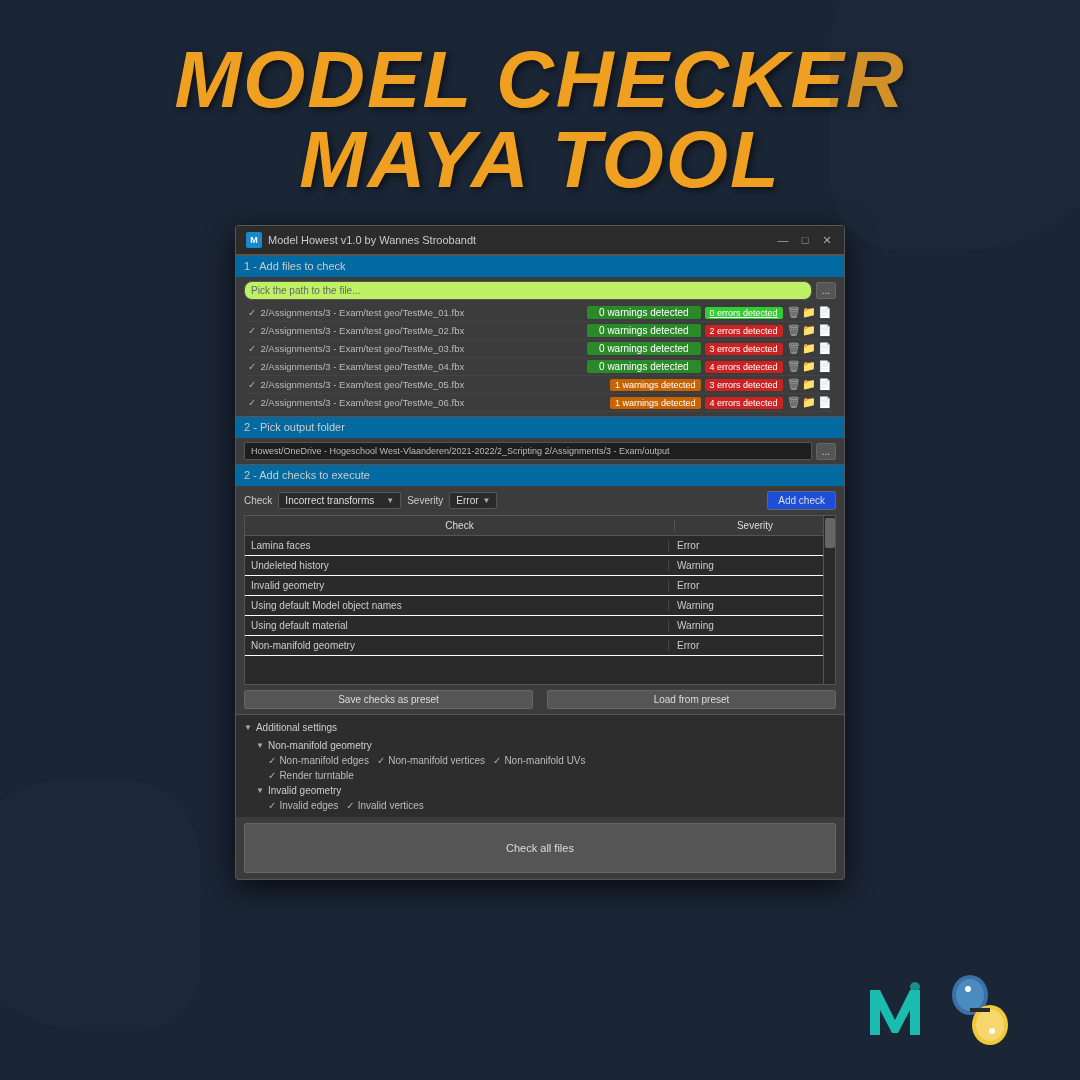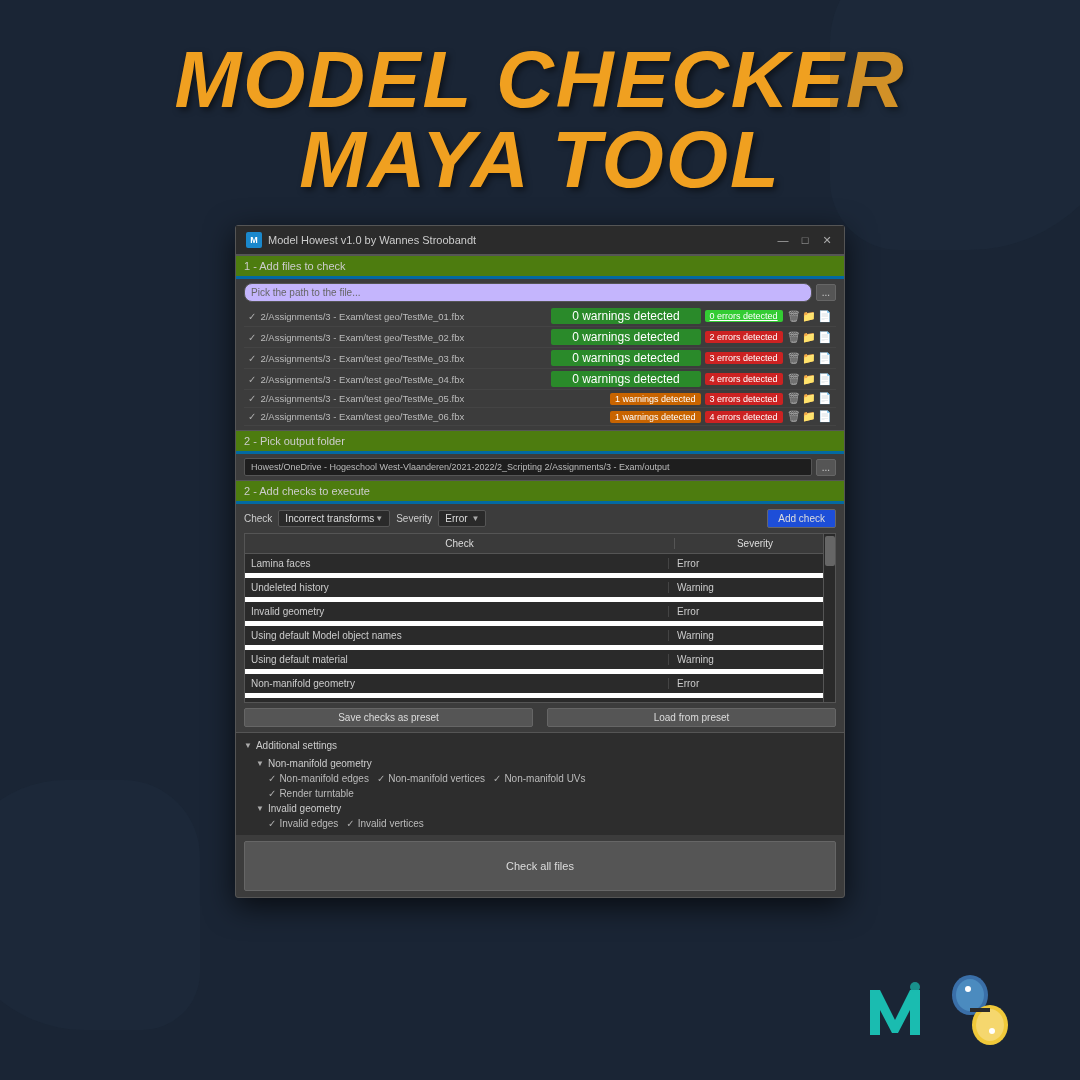--- a/index.html
+++ b/index.html
@@ -87,42 +87,42 @@
     .title-bar-title { font-size: 11px; color: #ccc; }
     .title-bar-controls { display: flex; gap: 8px; }
     .title-bar-btn {
       width: 14px; height: 14px;
       display: flex; align-items: center; justify-content: center;
       font-size: 11px; color: #aaa; cursor: pointer;
     }
 
     
     .section-header {
-      background: #4d7c0f;
+      background: #0369a1;
       padding: 4px 8px;
       font-size: 11px;
       color: #ccc;
       border-top: 1px solid #555;
-      border-bottom: 3px solid #0369a1;
+      border-bottom: 1px solid #0369a1;
     }
 
     
     .file-input-area {
       padding: 4px 8px;
       background: #3c3c3c;
     }
     .path-row {
       display: flex;
       align-items: center;
       gap: 4px;
       margin-bottom: 4px;
     }
     .path-field {
       flex: 1;
-      background: #c4b5fd;
+      background: #bef264;
       border: 1px solid #555;
       padding: 3px 6px;
       color: #666;
       font-size: 10px;
       border-radius: 8px;
     }
     .browse-btn {
       background: #555;
       border: 1px solid #666;
       color: #ccc;
@@ -149,23 +149,23 @@
       flex: 1;
       color: #bbb;
       white-space: nowrap;
       overflow: hidden;
       text-overflow: ellipsis;
       font-size: 9.5px;
     }
     .badge-green {
       background: #2a8a2a;
       color: #fff;
-      padding: 1px 21px;
-      border-radius: 2px;
-      font-size: 12px;
+      padding: 1px 12px;
+      border-radius: 2px;
+      font-size: 10px;
       white-space: nowrap;
       text-align: center;
     }
     .badge-orange {
       background: #c86400;
       color: #fff;
       padding: 1px 5px;
       border-radius: 2px;
       font-size: 9px;
       white-space: nowrap;
@@ -227,21 +227,21 @@
     .checks-label { font-size: 10px; color: #ccc; }
     .checks-dropdown {
       background: #2a2a2a;
       border: 1px solid #555;
       color: #ddd;
       padding: 2px 6px;
       font-size: 10px;
       border-radius: 2px;
       display: flex;
       align-items: center;
-      gap: 1px;
+      gap: 12px;
       cursor: pointer;
     }
     .dropdown-arrow { font-size: 8px; color: #aaa; }
     .severity-dropdown {
       background: #2a2a2a;
       border: 1px solid #555;
       color: #ddd;
       padding: 2px 6px;
       font-size: 10px;
       border-radius: 2px;
@@ -284,21 +284,21 @@
       border-right: 1px solid #555;
     }
     .checks-table-header .col-severity {
       width: 160px;
       text-align: center;
       font-size: 10px;
       color: #ddd;
     }
     .checks-table-row {
       display: flex;
-      border-bottom: 5px solid #ffffff;
+      border-bottom: 1px solid #ffffff;
       padding: 4px 6px;
     }
     .checks-table-row .col-check {
       flex: 1;
       font-size: 10px;
       color: #ccc;
       border-right: 1px solid #444;
       padding-right: 6px;
     }
     .checks-table-row .col-severity {

